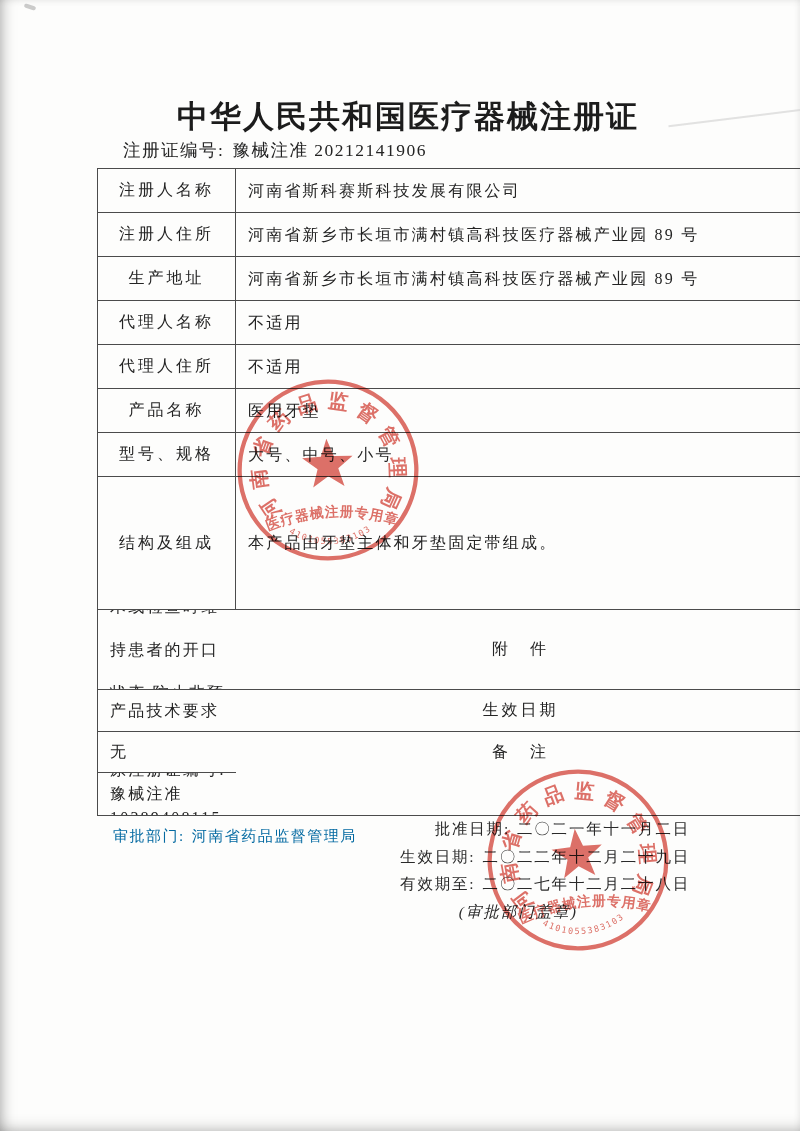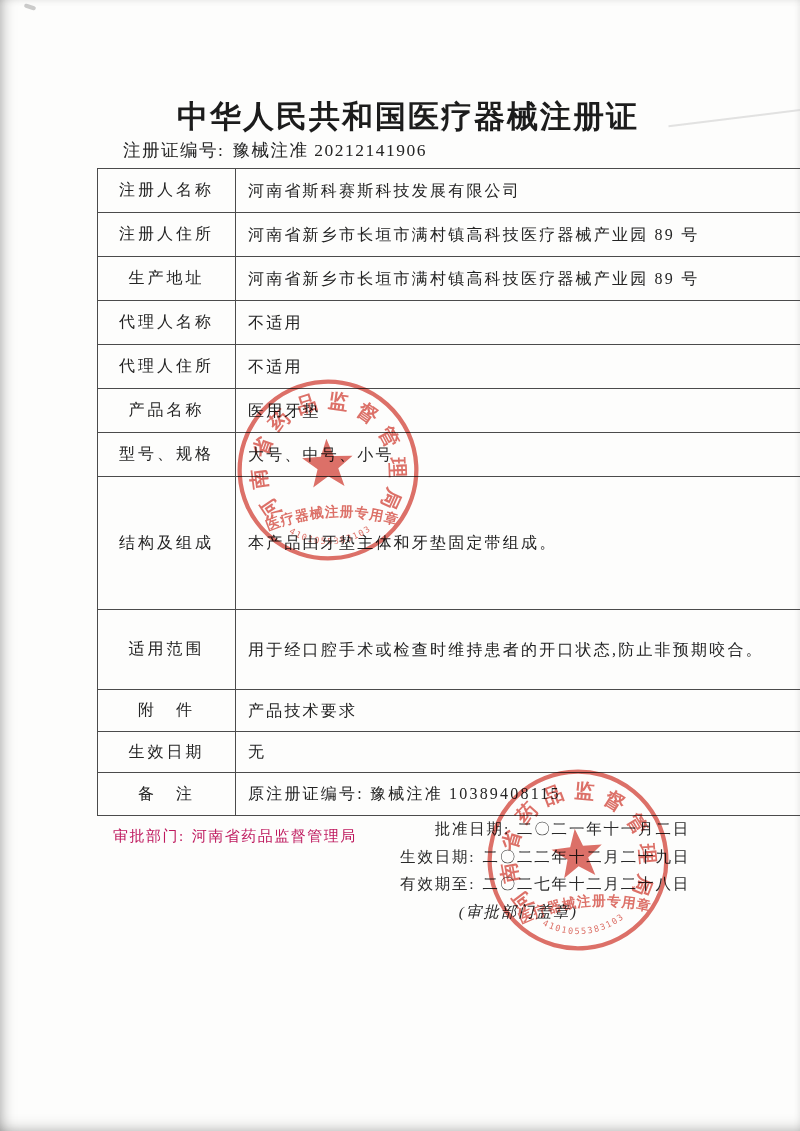--- a/index.html
+++ b/index.html
@@ -62,21 +62,21 @@
   .cell.val{
     padding-left:12px;padding-right:6px;
     letter-spacing:2.2px;
     line-height:1.5;
   }
   .cell.val.wrap2{line-height:43px;}
   .cell:nth-last-child(-n+2){border-bottom:none;}
   
   .dept-line{
     position:absolute;left:113px;top:827px;
-    font-size:15px;letter-spacing:1.5px;white-space:nowrap;color:#be185d;
+    font-size:15px;letter-spacing:1.5px;white-space:nowrap;color:#0369a1;
   }
   .dept-line .gap{display:inline-block;width:7px;}
   .dates-block{
     position:absolute;right:110px;top:815px;width:310px;
     text-align:right;font-size:15.5px;letter-spacing:1.8px;
     line-height:27.5px;color:#2a2a2a;white-space:nowrap;
   }
   .dates-block .gap{display:inline-block;width:7px;}
   .seal-note{padding-right:112px;letter-spacing:2px;font-style:italic;}
   
@@ -123,21 +123,20 @@
 
     <div class="cell lbl">产品名称</div>
     <div class="cell val">医用牙垫</div>
 
     <div class="cell lbl">型号、规格</div>
     <div class="cell val">大号、中号、小号</div>
 
     <div class="cell lbl">结构及组成</div>
     <div class="cell val">本产品由牙垫主体和牙垫固定带组成。</div>
 
-    <div class="cell lbl">适用范围</div>
     <div class="cell val wrap2">用于经口腔手术或检查时维持患者的开口状态,防止非预期咬合。</div>
 
     <div class="cell lbl">附　件</div>
     <div class="cell val">产品技术要求</div>
 
     <div class="cell lbl">生效日期</div>
     <div class="cell val">无</div>
 
     <div class="cell lbl">备　注</div>
     <div class="cell val">原注册证编号: 豫械注准 10389408115</div>

